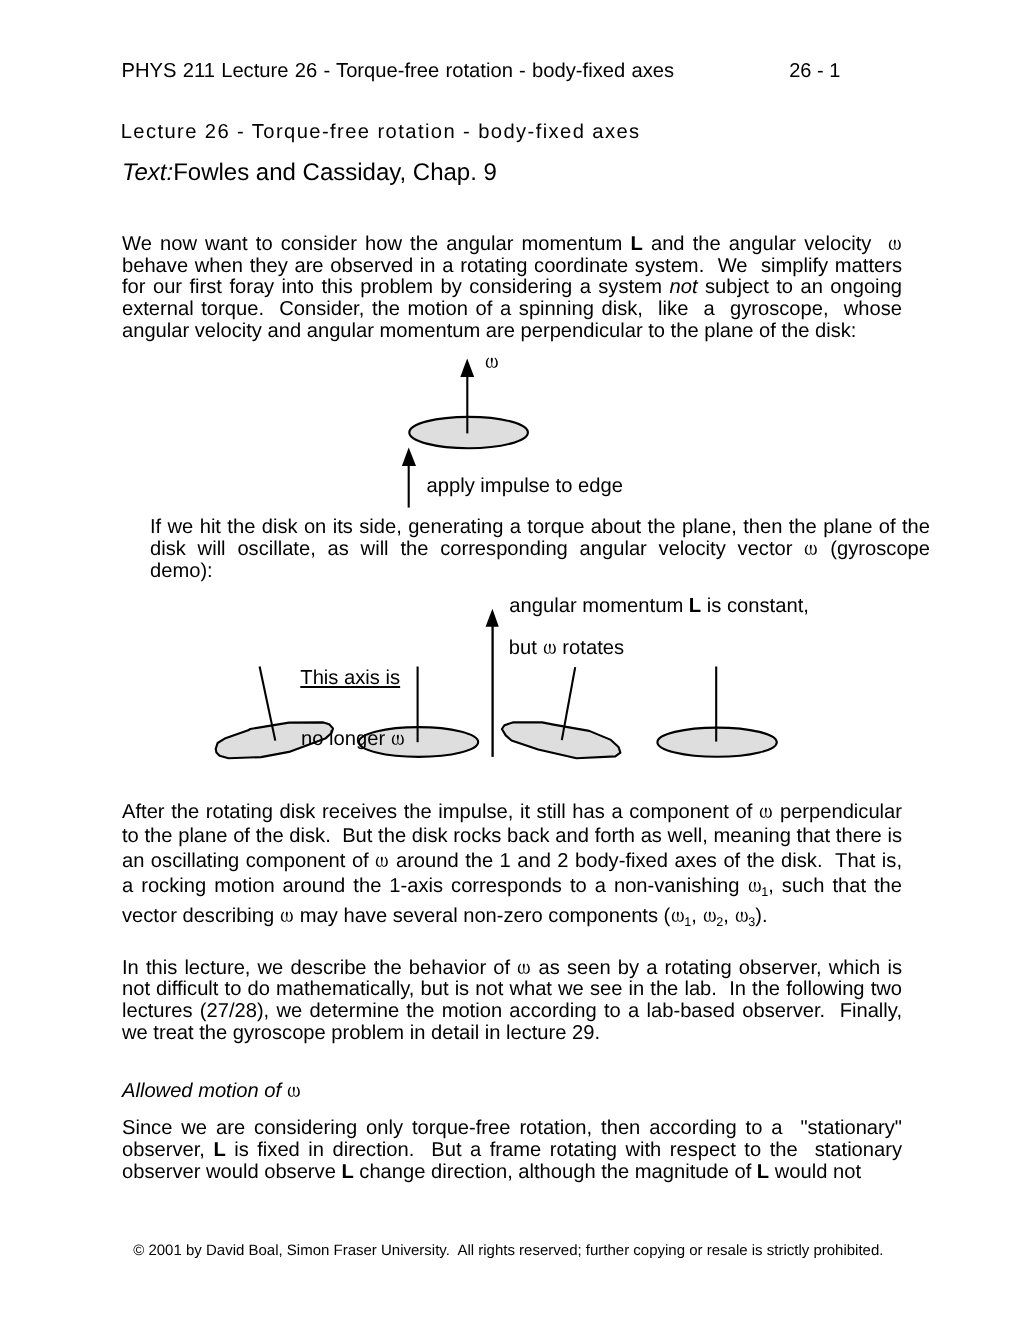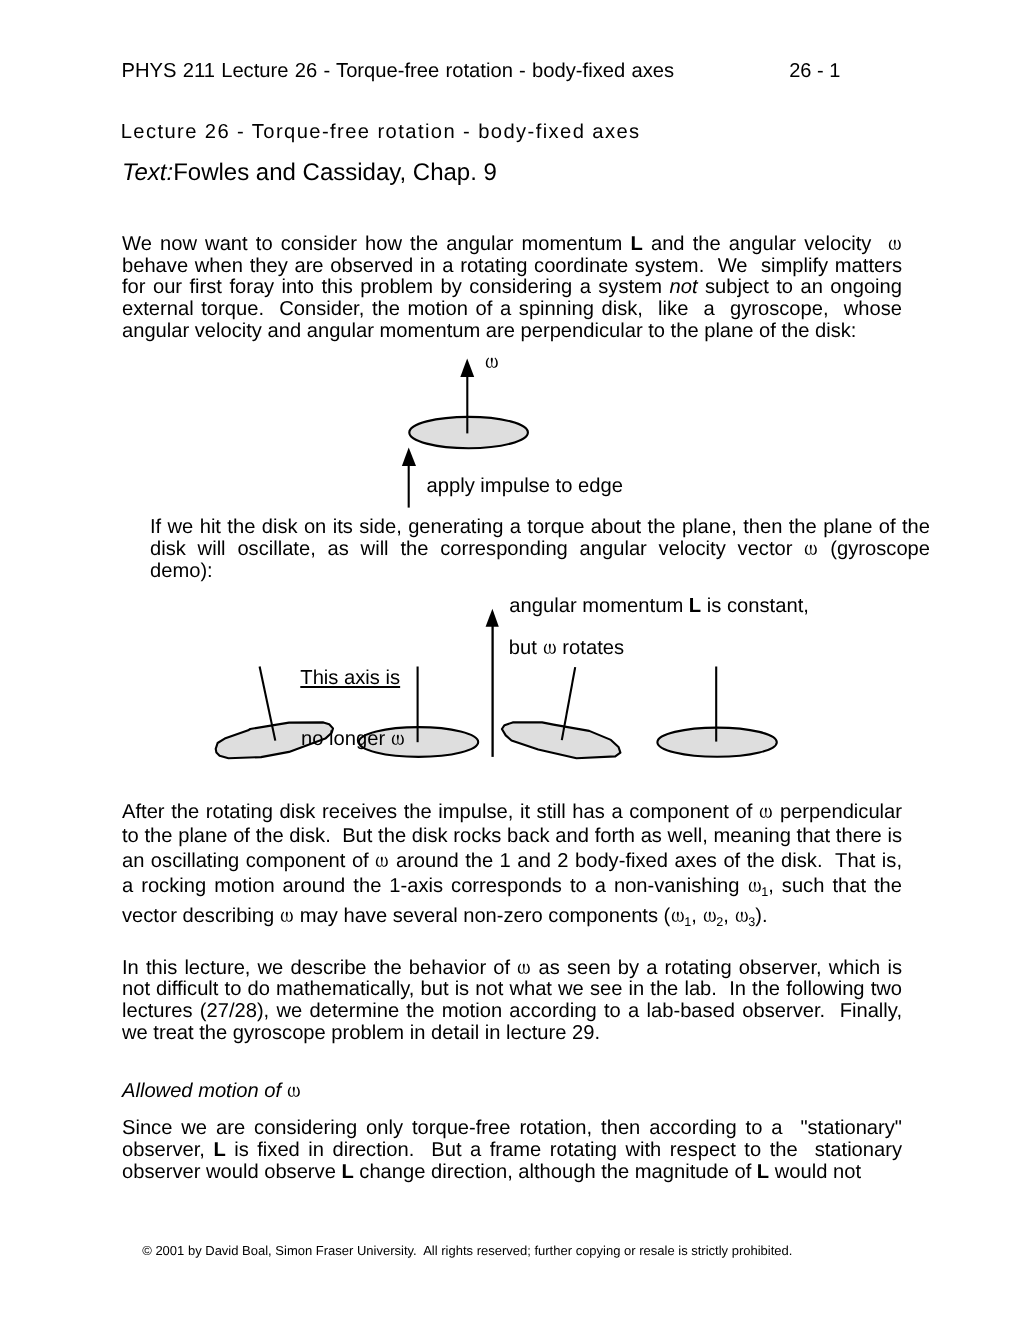--- a/index.html
+++ b/index.html
@@ -14,21 +14,21 @@
   .title{position:absolute;left:120.7px;top:120.9px;font-size:20.2px;font-weight:normal;letter-spacing:1.4px;white-space:pre;}
   .blk{position:absolute;left:122px;width:780px;font-size:20.15px;line-height:21.9px;text-align:justify;
        white-space:pre-wrap;text-justify:inter-word;}
   .lead{position:absolute;left:122px;font-size:24px;line-height:22.3px;white-space:pre;}
   .sb{font-size:12.6px;vertical-align:-4.2px;}
   .it{font-style:italic;}
   .b{font-weight:bold;}
   .om{display:inline-block;width:0.6785em;height:0.543em;position:relative;
       margin-left:0.0095em;margin-right:0.025em;}
   .om svg{position:static;display:block;overflow:visible;}
-  .foot{position:absolute;left:133.2px;top:1243.3px;font-size:13px;line-height:15.1px;white-space:pre;margin-left:9px;}
+  .foot{position:absolute;left:133.2px;top:1243.3px;font-size:15px;line-height:15.1px;white-space:pre;}
   svg{position:absolute;overflow:visible;}
   .figlabel svg{position:static;display:block;}
   .fig{position:absolute;}
   .figlabel{position:absolute;font-size:20.2px;line-height:20.2px;white-space:pre;}
 </style>
 </head>
 <body>
 
 <div class="page">
 

